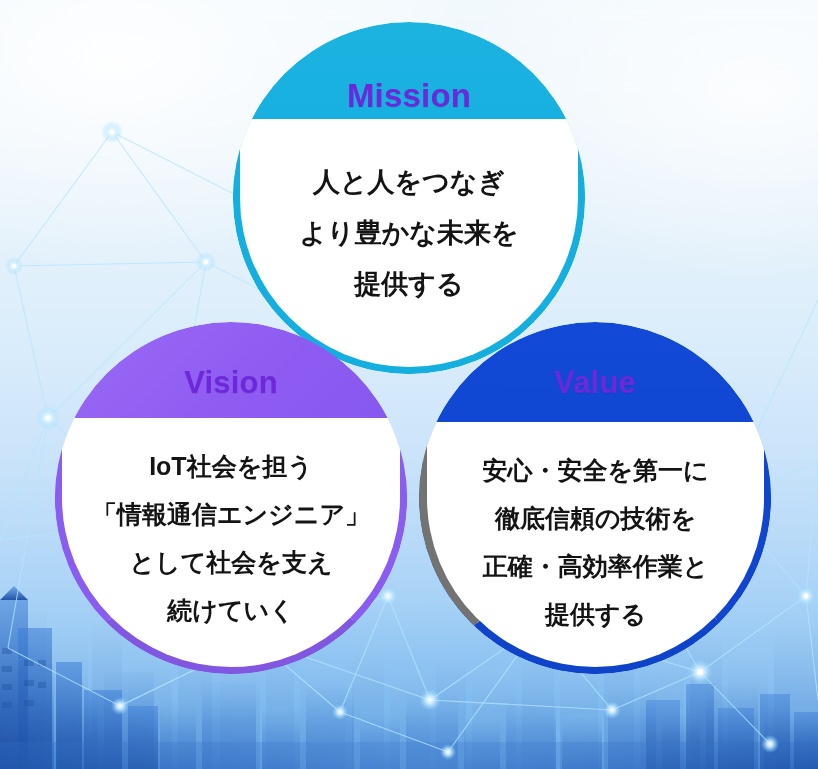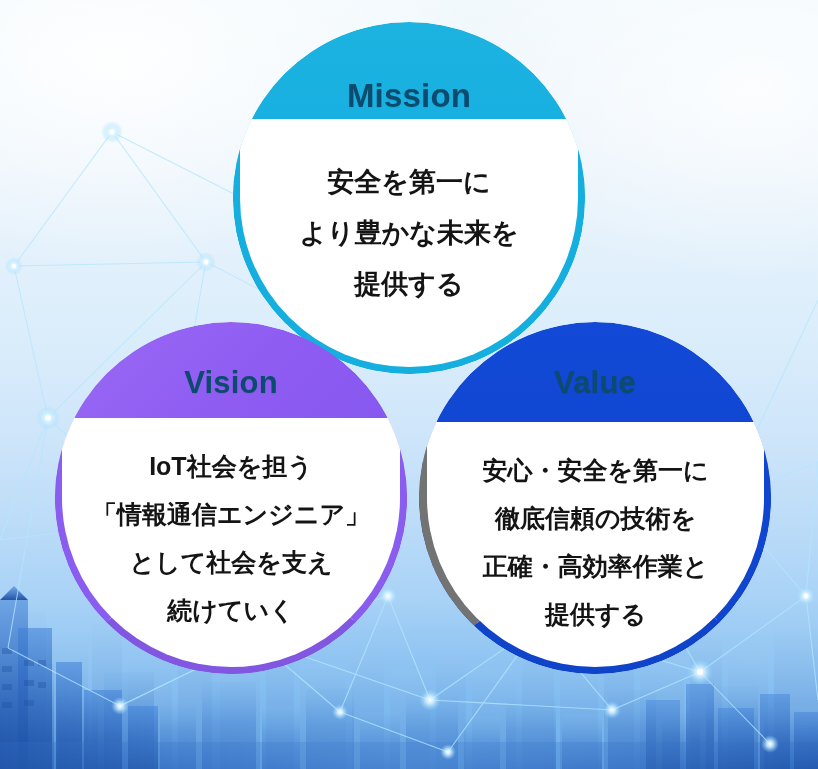--- a/index.html
+++ b/index.html
@@ -81,21 +81,21 @@
     display: flex;
     flex-direction: column;
     align-items: center;
     justify-content: flex-start;
     box-sizing: border-box;
   }
   .circle .hdr {
     position: absolute;
     left: 0; right: 0;
     text-align: center;
-    color: #0c4a6e;
+    color: #6d28d9;
     font-weight: 700;
     letter-spacing: 0.2px;
     white-space: nowrap;
     text-shadow: 0 1px 1px rgba(0,0,0,0.07);
   }
   .circle .lines {
     width: 100%;
     text-align: center;
     color: #141414;
     font-weight: 700;
@@ -350,21 +350,21 @@
         <circle cx="700" cy="672" r="3.0"></circle>
         <circle cx="806" cy="596" r="2.4"></circle>
       </g>
     </svg>
   </div>
 
   <div class="circle" id="circle-mission">
     <div class="disc"></div>
     <div class="body">
       <div class="lines">
-        <div>安全を第一に</div>
+        <div>人と人をつなぎ</div>
         <div>より豊かな未来を</div>
         <div>提供する</div>
       </div>
     </div>
     <div class="hdr">Mission</div>
   </div>
 
   <div class="circle" id="circle-vision">
     <div class="disc"></div>
     <div class="body">

